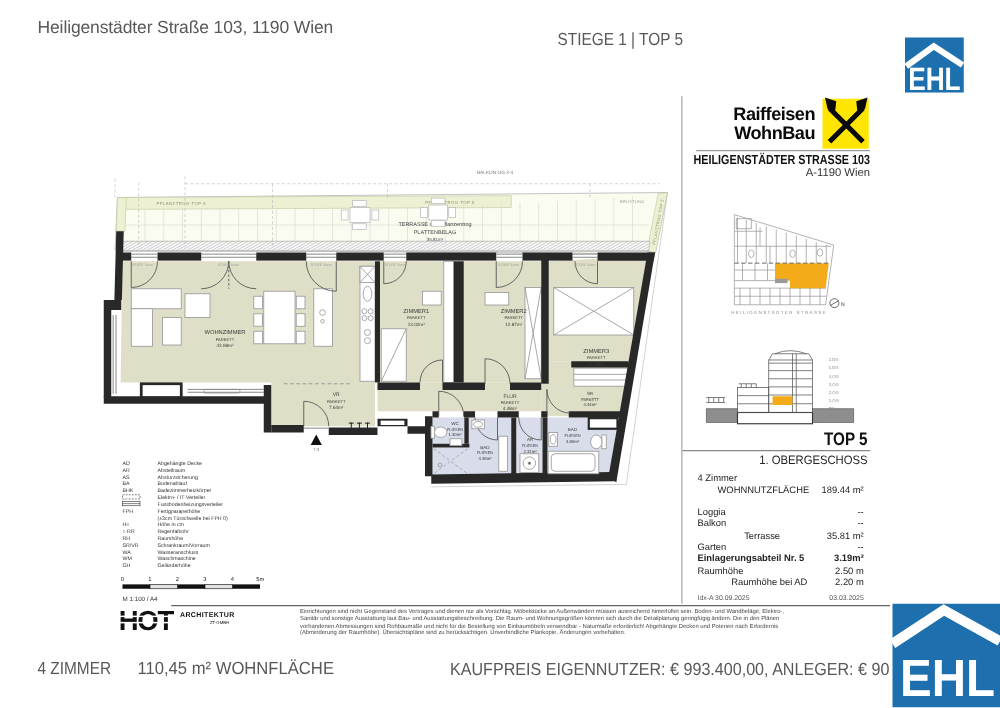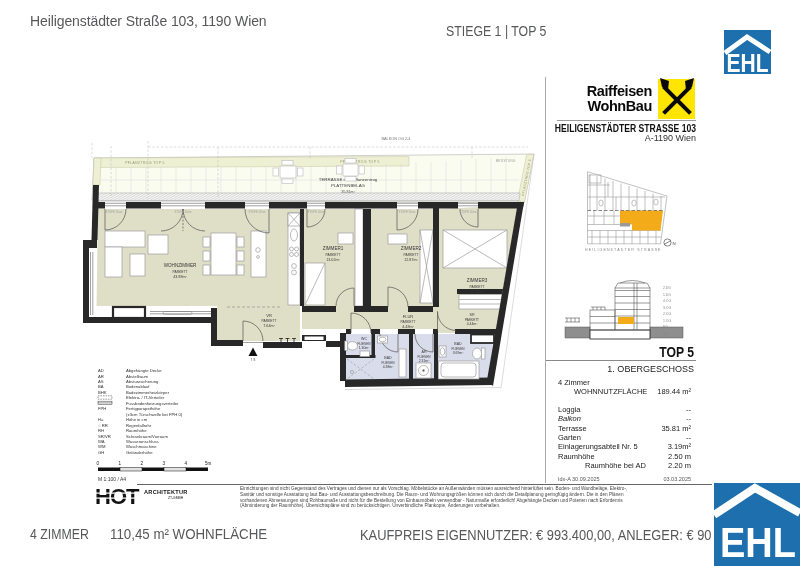--- a/index.html
+++ b/index.html
@@ -147,24 +147,24 @@
 
 <div class="abs" style="left:546px;top:344px;width:148px;text-align:right;font-size:14.5px;font-weight:bold;color:#111;transform:scaleX(0.84);transform-origin:100% 50%;">TOP 5</div>
 <div class="abs" style="left:546px;top:360px;width:150px;height:1px;background:#888;"></div>
 <div class="abs" style="left:546px;top:363px;width:148px;text-align:right;font-size:9.8px;color:#222;transform:scaleX(0.92);transform-origin:100% 50%;">1. OBERGESCHOSS</div>
 
 <div class="abs" style="left:558px;top:378px;width:133px;font-size:7.5px;color:#222;">
   <div style="height:9.4px;">4 Zimmer</div>
   <div style="height:9.4px;margin-left:16px;">WOHNNUTZFLÄCHE<span style="float:right">189.44 m²</span></div>
   <div style="height:8px;"></div>
   <div style="height:9.4px;">Loggia<span style="float:right">--</span></div>
-  <div style="height:9.4px;font-style:italic;">Balkon<span style="float:right">--</span></div>
-  <div style="height:9.4px;">Terrasse<span style="float:right">35.81 m²</span></div>
+  <div style="height:9.4px;">Balkon<span style="float:right">--</span></div>
+  <div style="height:9.4px;text-align:center;">Terrasse<span style="float:right">35.81 m²</span></div>
   <div style="height:9.4px;">Garten<span style="float:right">--</span></div>
-  <div style="height:9.4px;">Einlagerungsabteil Nr. 5<span style="float:right">3.19m²</span></div>
+  <div style="height:9.4px;font-weight:bold;">Einlagerungsabteil Nr. 5<span style="float:right">3.19m²</span></div>
   <div style="height:9.4px;">Raumhöhe<span style="float:right">2.50 m</span></div>
   <div style="height:9.4px;padding-left:27px;">Raumhöhe bei AD<span style="float:right">2.20 m</span></div>
 </div>
 <div class="abs" style="left:558px;top:476px;width:133px;font-size:5.5px;color:#555;">Idx-A 30.09.2025<span style="float:right">03.03.2025</span></div>
 
 <div class="abs" style="left:137px;top:484px;width:575px;height:1px;background:#666;"></div>
 
 <div class="abs" style="left:240px;top:486px;width:473px;font-size:4.7px;line-height:5.8px;color:#444;white-space:nowrap;overflow:hidden;">
 Einrichtungen sind nicht Gegenstand des Vertrages und dienen nur als Vorschlag. Möbelstücke an Außenwänden müssen ausreichend hinterlüftet sein. Boden- und Wandbeläge, Elektro-,<br>
 Sanitär und sonstige Ausstattung laut Bau- und Ausstattungsbeschreibung. Die Raum- und Wohnungsgrößen können sich durch die Detailplanung geringfügig ändern. Die in den Plänen<br>

